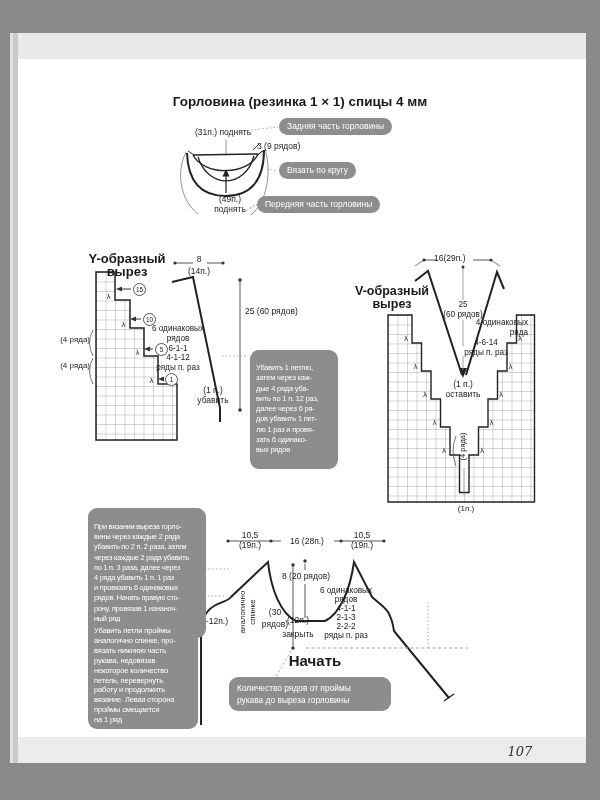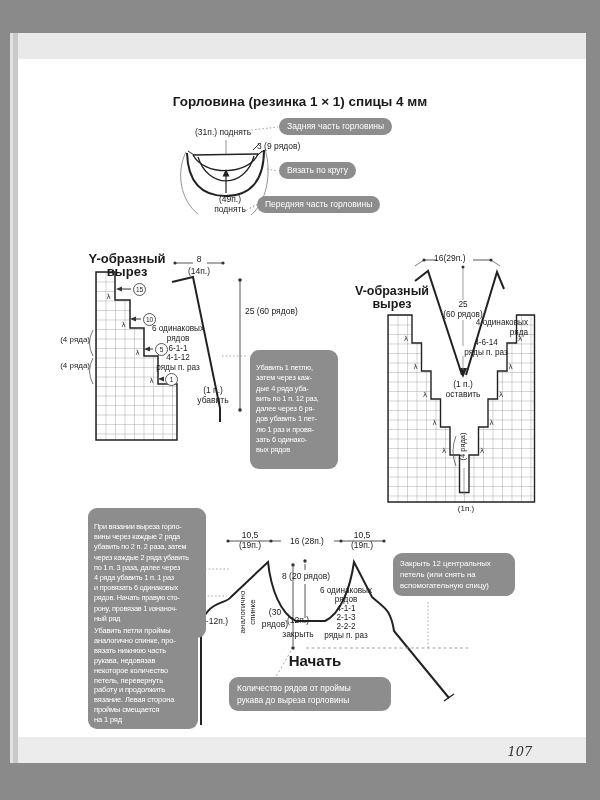--- a/index.html
+++ b/index.html
@@ -234,21 +234,18 @@
   <div class="box" data-bind="front.callout_armhole" style="left:88px;top:622px;width:98px;padding:4px 6px;font-size:7.5px;line-height:9.9px;letter-spacing:-0.15px;">Убавить петли проймы
 аналогично спинке, про-
 вязать нижнюю часть
 рукава, недовязав
 некоторое количество
 петель, перевернуть
 работу и продолжить
 вязание. Левая сторона
 проймы смещается
 на 1 ряд</div>
-  <div class="box" data-bind="front.callout_bindoff" style="left:393px;top:553px;width:108px;padding:5px 7px;font-size:7.8px;line-height:11px;">Закрыть 12 центральных
-петель (или снять на
-вспомогательную спицу)</div>
   <div class="box" data-bind="front.callout_rows" style="left:229px;top:677px;width:146px;padding:5px 8px;font-size:8.4px;line-height:12px;">Количество рядов от проймы
 рукава до выреза горловины</div>
 
   <div class="lbl c" data-bind="page.number" style="left:498px;top:712px;width:44px;font-size:13px;font-style:italic;font-family:'DejaVu Serif',serif;color:#333;margin-top:32px;">107</div>
 
 </div>
 
 </body></html>

